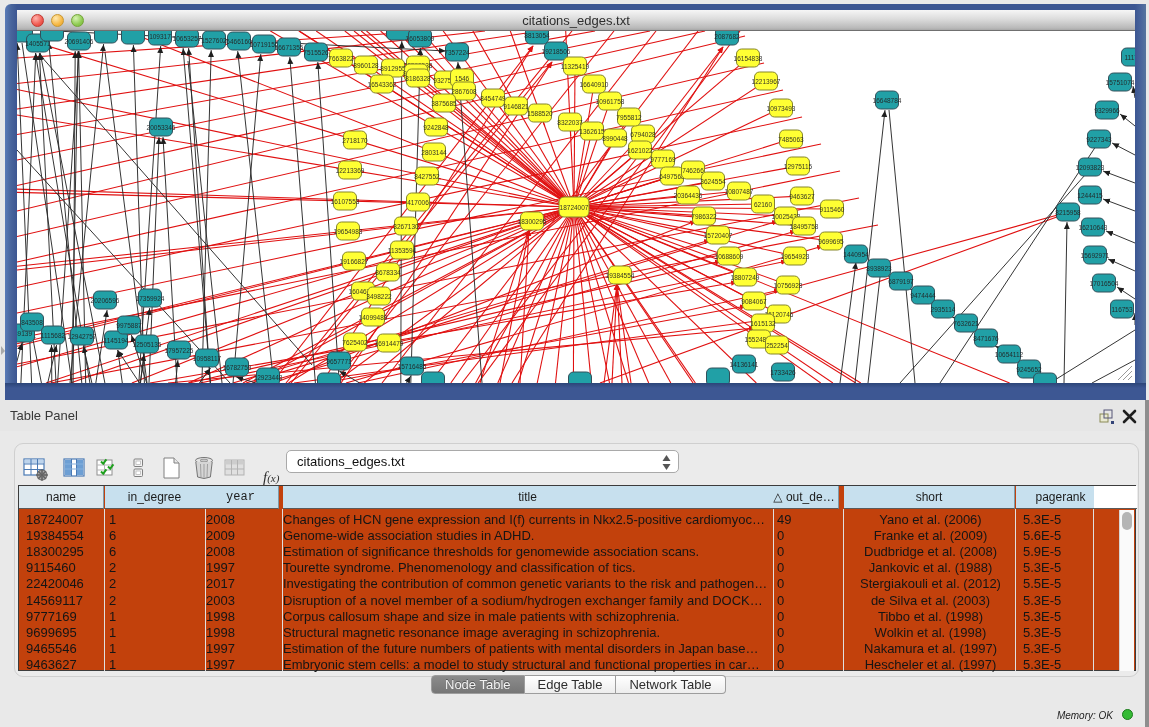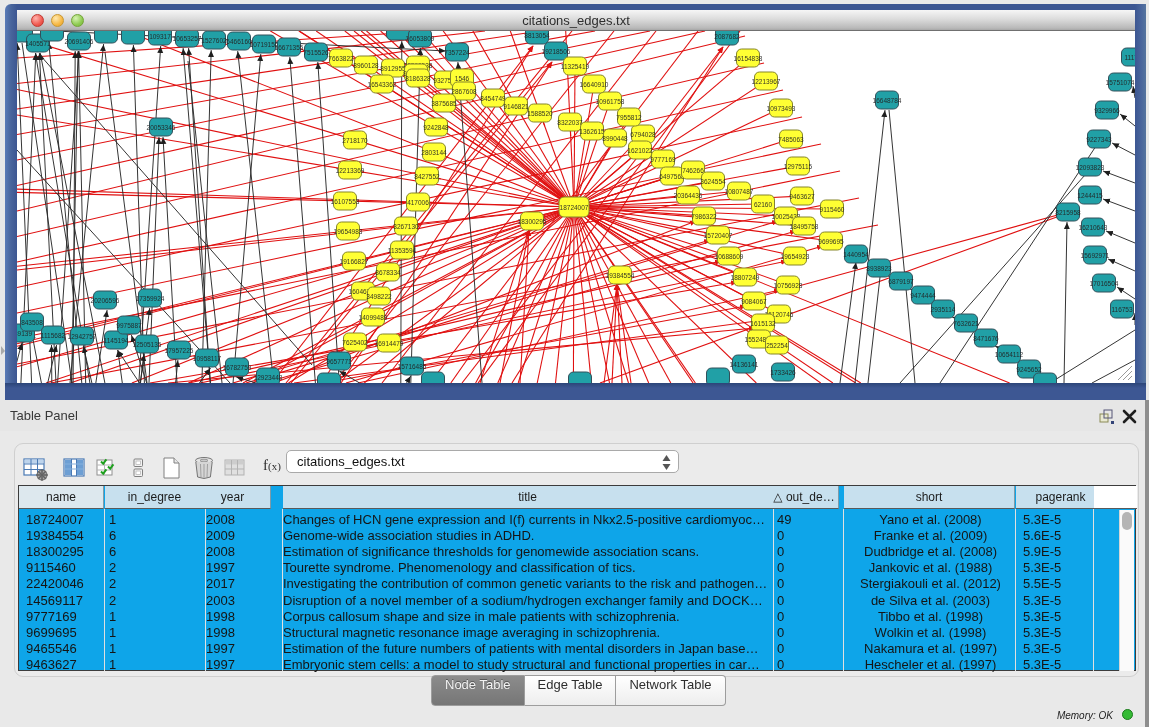--- a/index.html
+++ b/index.html
@@ -16,33 +16,33 @@
 .tl { position:absolute; top:4px; width:13px; height:13px; border-radius:50%; }
 #canvas { position:absolute; left:12px; top:27px; width:1118px; height:352px; background:#fff; overflow:hidden; }
 #tp-bar { position:absolute; left:0; top:400px; width:1149px; height:31px; background:#e6e6e6; }
 #tp-bar .t { position:absolute; left:10px; top:8px; font-size:13px; color:#383838; }
 #panel { position:absolute; left:0; top:431px; width:1149px; height:296px; background:#e9e9e9; }
 #container { position:absolute; left:14px; top:12px; width:1125px; height:234px; background:#ebebeb;
   border:1px solid #cfcfcf; border-radius:9px; }
 #combo { position:absolute; left:271px; top:6px; width:393px; height:23px; background:#fff;
   border:1px solid #a9a9a9; border-radius:5px; font-size:13px; color:#111; }
 #combo .lbl { position:absolute; left:10px; top:3px; }
-#table { position:absolute; left:3px; top:41px; width:1118px; height:186px; background:#0ea5e9; border:1px solid #3c3c3c; }
+#table { position:absolute; left:3px; top:41px; width:1118px; height:186px; background:#c2410c; border:1px solid #3c3c3c; }
 .th { position:absolute; top:0; height:23px; background:#c7e0ee; border-right:1px solid #7e9aa8; border-bottom:1px solid #5a5a5a;
   font-size:12px; color:#1c1c1c; text-align:center; line-height:23px; }
 .tr { position:absolute; left:0; width:1075px; height:17px; font-size:13px; color:#151515; line-height:15px; }
 .tr .c { position:absolute; top:1px; white-space:nowrap; overflow:hidden; }
 .c0 { left:7px; width:82px; } .c1 { left:90px; width:97px; } .c2 { left:187px; width:77px; }
 .c3 { left:264px; width:487px; } .c4 { left:758px; width:67px; }
 .c5 { left:826px; width:171px; text-align:center; } .c6 { left:1004px; width:71px; }
 .vl { position:absolute; top:23px; width:1px; height:162px; background:#e0e0e0; }
 #vscroll { position:absolute; right:1px; top:24px; width:15px; height:161px; background:#fafafa; border-left:1px solid #d5d5d5; }
 #vthumb { position:absolute; left:2px; top:2px; width:10px; height:18px; background:#b5b5b5; border-radius:5px; }
 #tabs { position:absolute; left:416px; top:231px; height:19px; display:flex; font-size:13px; }
-#tabs .seg { height:31px; line-height:18px; padding:0 13px; background:linear-gradient(180deg,#fff,#ededed); border:1px solid #9d9d9d; border-left:none; color:#2d2d2d; }
+#tabs .seg { height:19px; line-height:18px; padding:0 13px; background:linear-gradient(180deg,#fff,#ededed); border:1px solid #9d9d9d; border-left:none; color:#2d2d2d; }
 #tabs .seg.first { border-left:1px solid #9d9d9d; border-radius:4px 0 0 4px; }
 #tabs .seg.last { border-radius:0 4px 4px 0; }
 #tabs .seg.sel { background:linear-gradient(180deg,#8c8c8c,#767676); color:#f2f2f2; text-shadow:0 -1px 0 #555; }
 #statusr { position:absolute; right:36px; top:710px; font-size:10px; color:#222;font-style:italic; }
 #memdot { position:absolute; right:0px; top:709px; width:11px; height:11px; background:#35bb35; border:1px solid #1c7a1c; border-radius:50%; }
 #redge { position:absolute; right:0; top:400px; width:4px; height:327px; background:#8e8e8e; }
 .icon { position:absolute; top:12px; }
 </style></head>
 <body>
 <div id="win">
@@ -648,44 +648,44 @@
       <line x1="11" y1="8" x2="11" y2="21.8" stroke="#a0a0a0"></line>
       <line x1="14.5" y1="8" x2="14" y2="21" stroke="#a0a0a0"></line>
     </svg>
     <svg class="icon" style="left:209px" width="26" height="26">
       <rect x="1" y="4" width="19" height="15" fill="#e0e0e0" stroke="#b3b3b3"></rect>
       <rect x="1.5" y="4.5" width="18" height="4" fill="#cdcdcd"></rect>
       <line x1="7.5" y1="4" x2="7.5" y2="19" stroke="#b3b3b3"></line>
         <line x1="13.5" y1="4" x2="13.5" y2="19" stroke="#b3b3b3"></line>
       <line x1="1" y1="13" x2="20" y2="13" stroke="#b3b3b3"></line>
     </svg>
-    <div style="position:absolute;left:248px;top:13px;font-size:15px;color:#2e2e2e;font-family:'Liberation Serif',serif;text-align:right;">f<span style="font-size:11px">(x)</span></div>
+    <div style="position:absolute;left:248px;top:25px;font-size:15px;color:#2e2e2e;font-style:italic;font-family:'Liberation Serif',serif;text-align:right;">f<span style="font-size:11px">(x)</span></div>
     <div id="combo">
       <span class="lbl">citations_edges.txt</span>
       <svg style="position:absolute;right:6px;top:3px" width="11" height="18">
         <path d="M5.5,1 L9.5,7 L1.5,7 z" fill="#555"></path>
         <path d="M5.5,16 L9.5,10 L1.5,10 z" fill="#555"></path>
       </svg>
     </div>
     <div id="table">
       <div class="th" style="left:0;width:85px;background:#dde8ee;">name</div>
       <div class="th" style="left:86px;width:100px;">in_degree</div>
-      <div class="th" style="left:176px;width:76px;">year</div>
+      <div class="th" style="left:184px;width:76px;font-family:Liberation Mono, monospace;">year</div>
       <div class="th" style="left:264px;width:490px;">title</div>
       <div class="th" style="left:751px;width:69px;">△ out_de…</div>
       <div class="th" style="left:825px;width:171px;">short</div>
       <div class="th" style="left:997px;width:90px;">pagerank</div>
       <div style="position:absolute;left:1075px;top:0;width:43px;height:23px;border-bottom:1px solid #5a5a5a;background:#fff;"></div>
 <div class="tr" style="top:24.5px">
           <div class="c c0">18724007</div>
           <div class="c c1">1</div>
           <div class="c c2">2008</div>
           <div class="c c3">Changes of HCN gene expression and I(f) currents in Nkx2.5-positive cardiomyoc…</div>
           <div class="c c4">49</div>
-          <div class="c c5">Yano et al. (2008)</div>
+          <div class="c c5">Yano et al. (2006)</div>
           <div class="c c6">5.3E-5</div>
         </div>
 <div class="tr" style="top:40.7px">
           <div class="c c0">19384554</div>
           <div class="c c1">6</div>
           <div class="c c2">2009</div>
           <div class="c c3">Genome-wide association studies in ADHD.</div>
           <div class="c c4">0</div>
           <div class="c c5">Franke et al. (2009)</div>
           <div class="c c6">5.6E-5</div>

